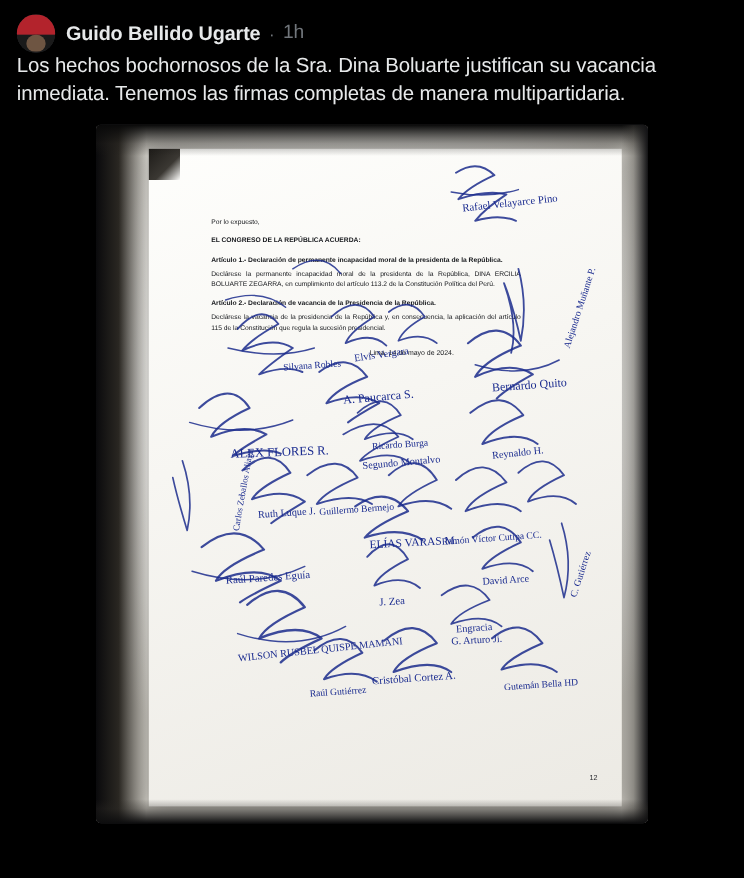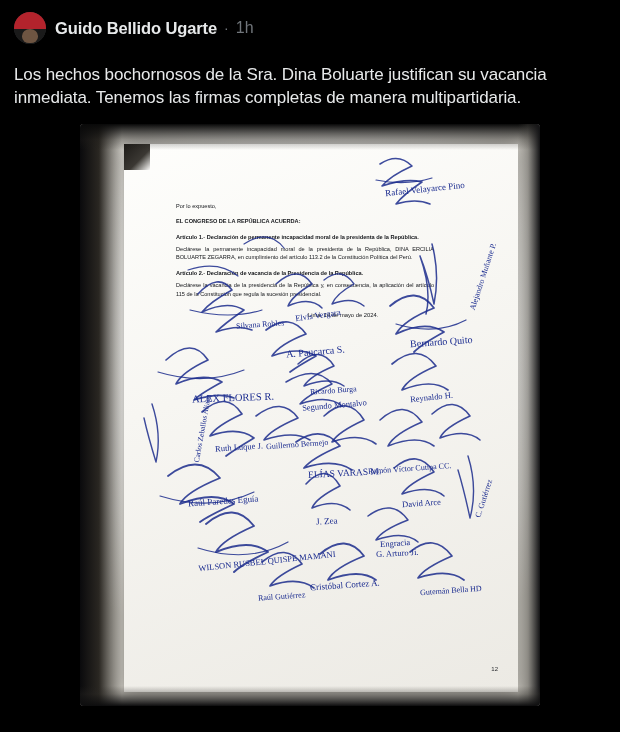--- a/index.html
+++ b/index.html
@@ -78,21 +78,21 @@
     font-size: 16px;
     color: #71767b;
     white-space: nowrap;
   }
   .sep {
     font-size: 14px;
     line-height: 1;
     padding: 0 1px;
   }
   .tweet-text {
-    margin-top: 20px;
+    margin-top: 0;
     font-size: 17px;
     line-height: 1.35;
     color: #e7e9ea;
     letter-spacing: -0.1px;
     padding-right: 4px;
   }
   .media-wrap {
     margin-top: 14px;
     width: 100%;
     display: flex;

